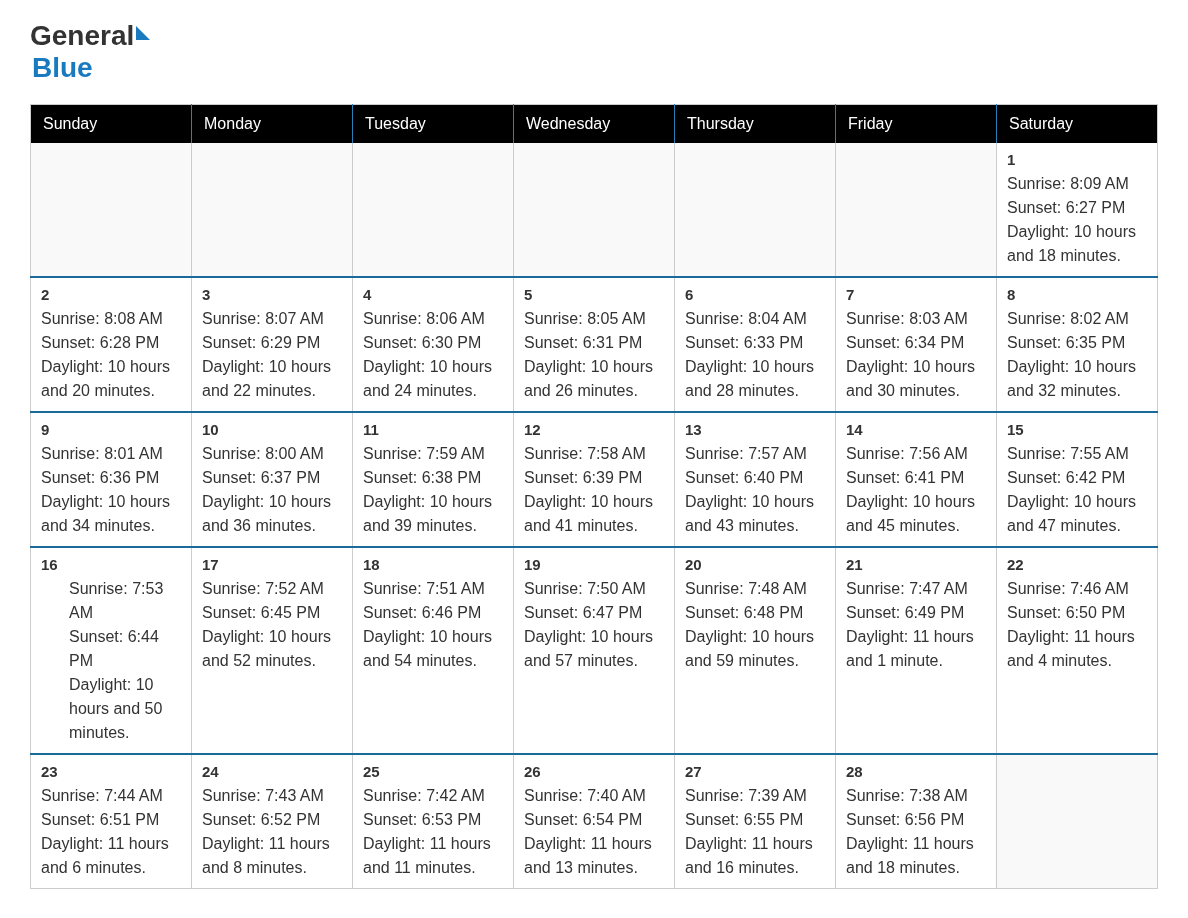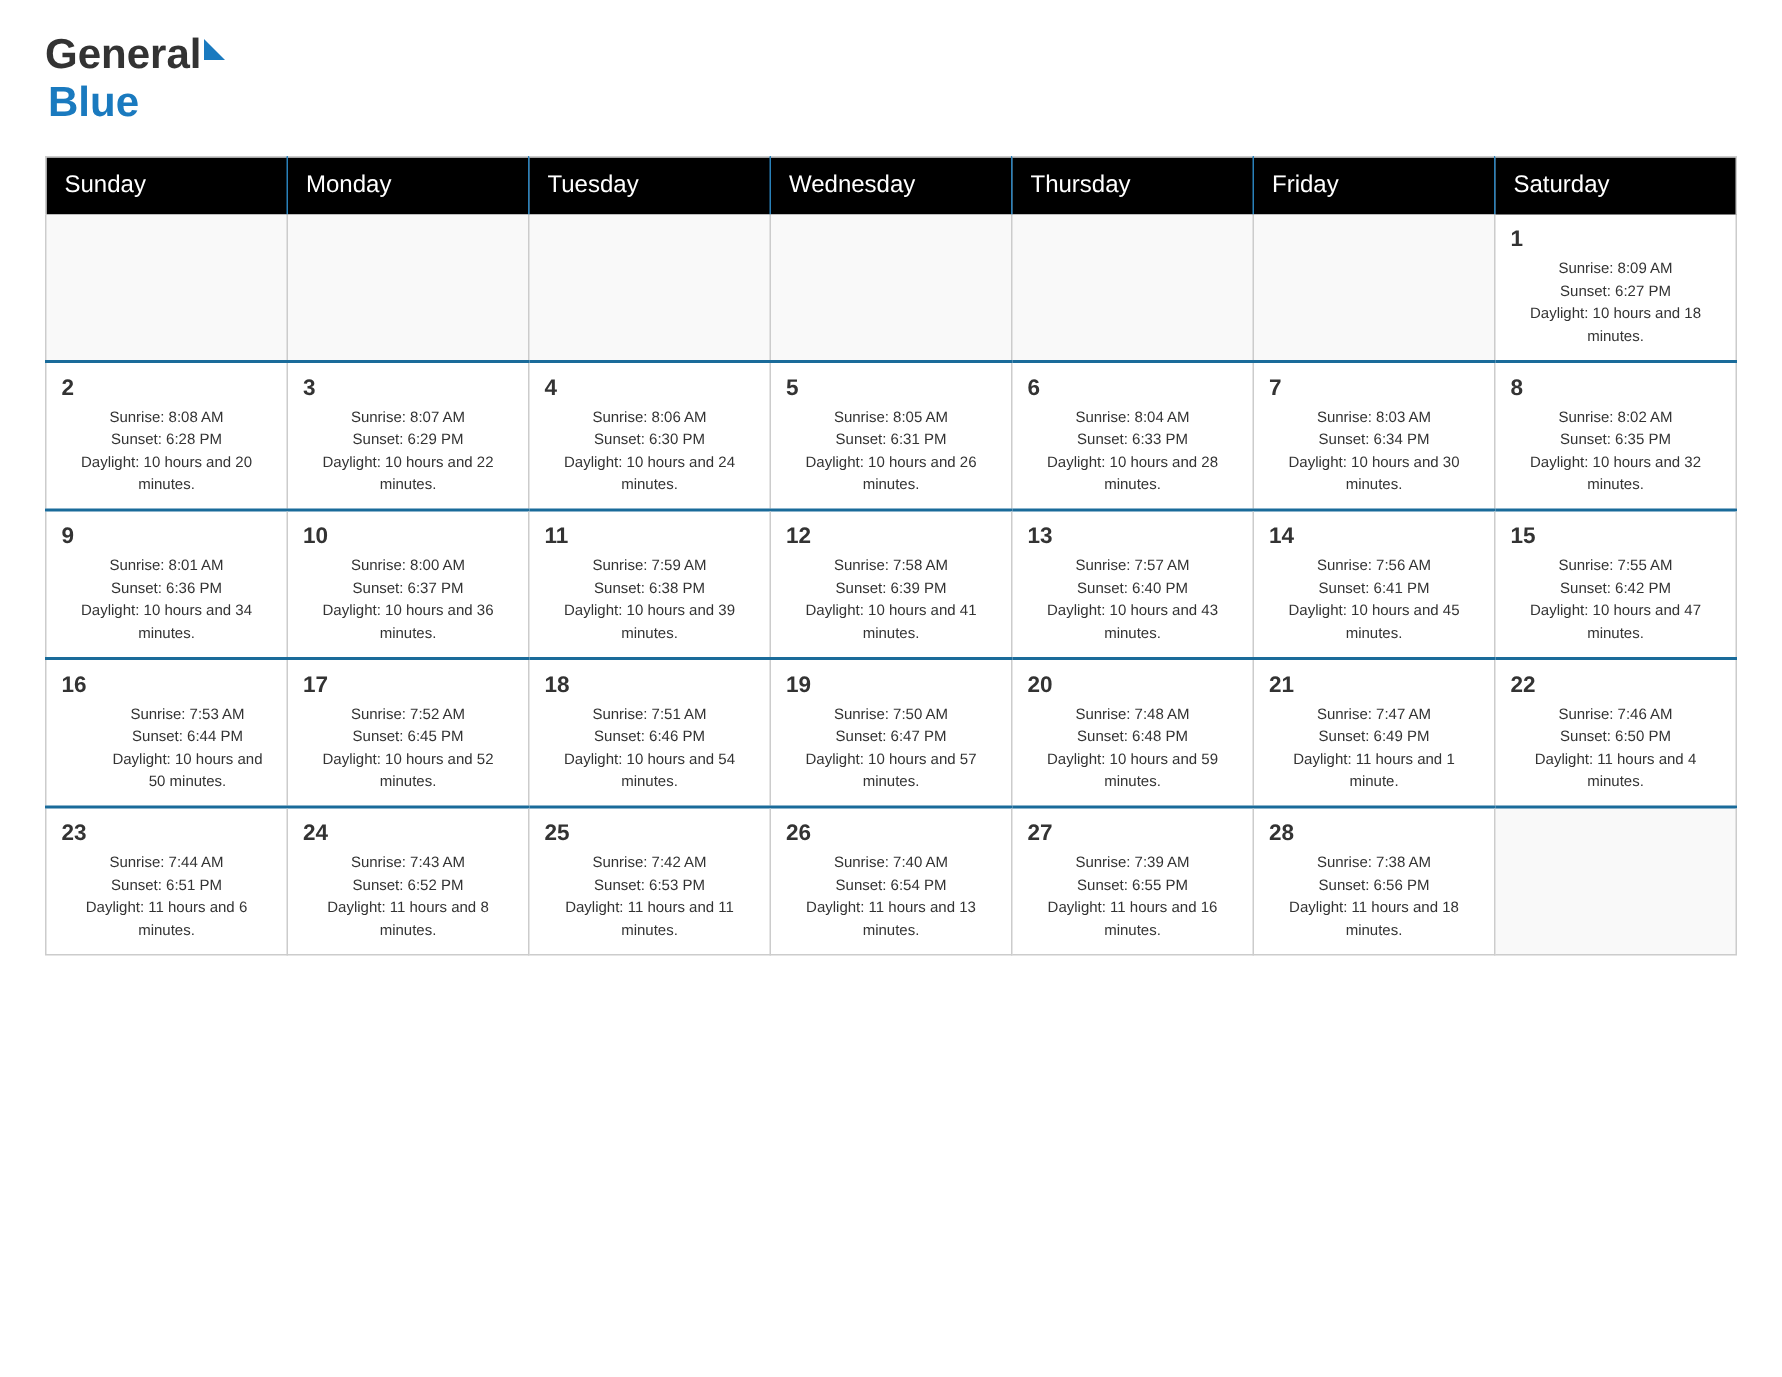--- a/index.html
+++ b/index.html
@@ -99,24 +99,23 @@
     .calendar tbody tr:last-child td {
       border-bottom: 1px solid #ccc;
     }
     .day-number {
       font-size: 15px;
       font-weight: bold;
       display: block;
       margin-bottom: 4px;
     }
     .day-info {
-      font-size: 10px;
+      font-size: 16px;
       line-height: 1.5;
       color: #333;
-      text-align: center;
     }
     .empty-cell {
       background: #f9f9f9;
     }
   </style>
 </head>
 <body>
 
 <div class="header">
   <div class="logo">

